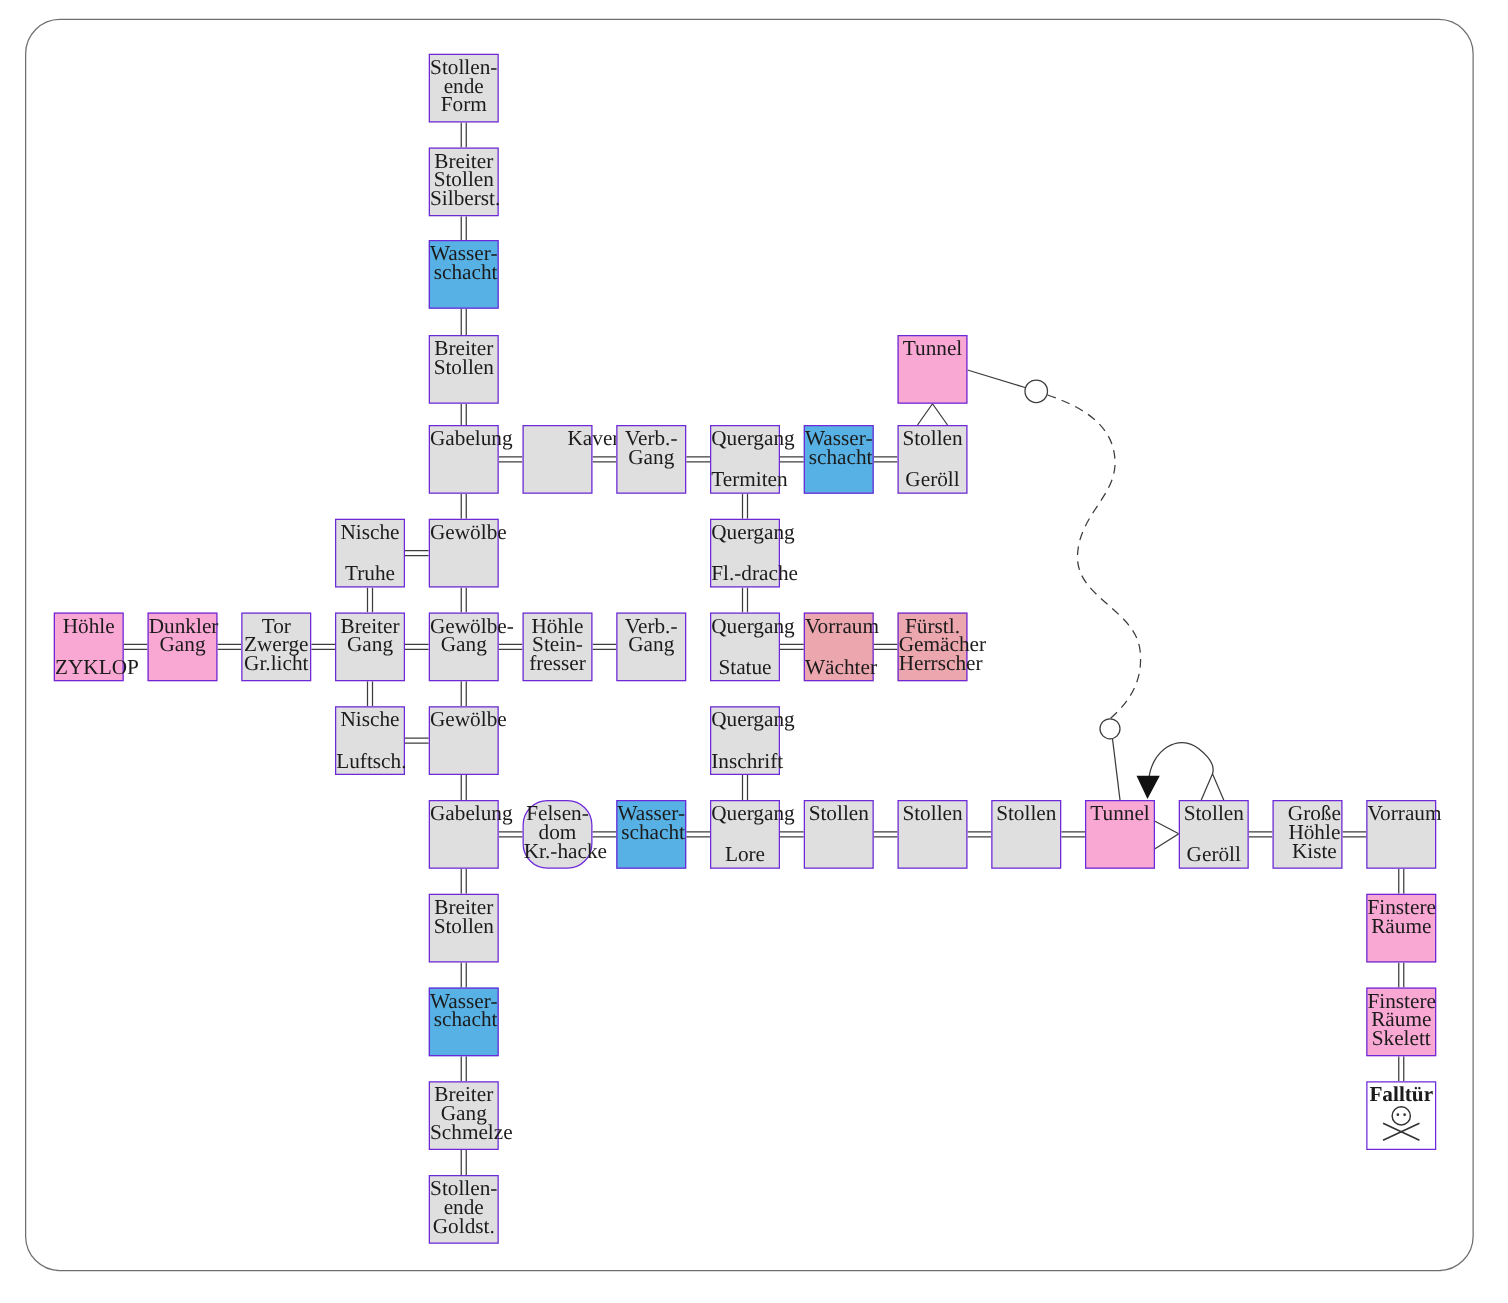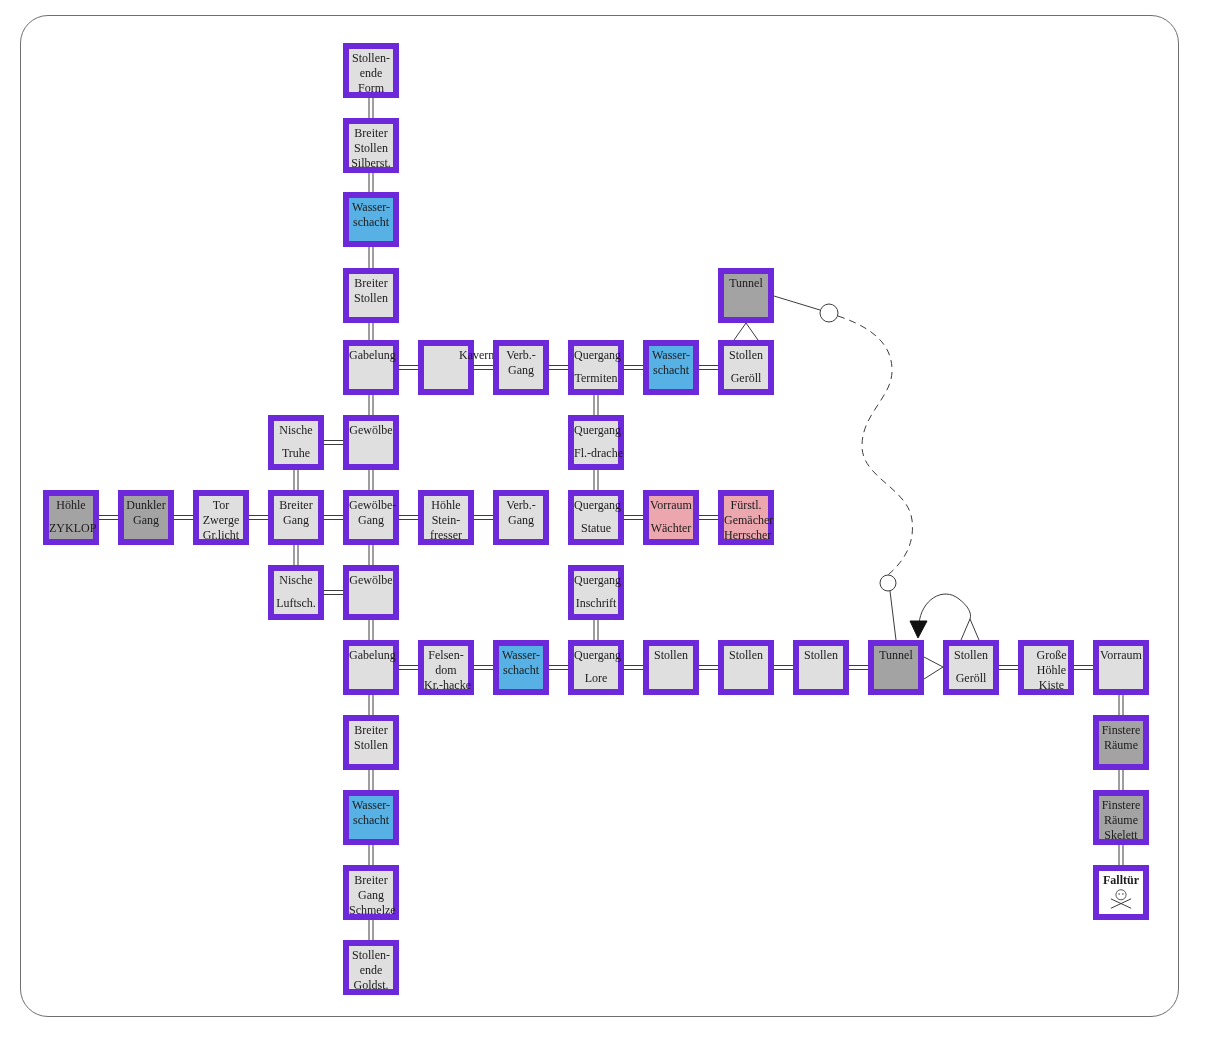--- a/index.html
+++ b/index.html
@@ -5,27 +5,27 @@
   html,body{margin:0;padding:0;background:#ffffff;}
   .canvas{position:relative;width:1206px;height:1042px;background:#ffffff;
           font-family:"Liberation Serif", "DejaVu Serif", serif;overflow:hidden;}
   .frame{position:absolute;left:20px;top:15px;width:1159px;height:1002px;
          border:1.5px solid #6f6f6f;border-radius:28px;box-sizing:border-box;}
   .title{position:absolute;left:733px;top:92px;width:364px;text-align:center;
          font-size:34px;line-height:42px;color:#141414;white-space:nowrap;}
   #edge-layer{position:absolute;left:0;top:0;}
   #rooms{position:absolute;left:0;top:0;width:100%;height:100%;}
   .room{position:absolute;width:56px;height:55px;box-sizing:border-box;
-        border:6px solid #6d28d9;display:flex;flex-direction:column;align-items:center;
-        padding:2px 0 3px 0;font-size:12px;line-height:15px;color:#1b1b1b;text-align:center;}
+        border:1px solid #6d28d9;display:flex;flex-direction:column;align-items:center;
+        padding:2px 0 3px 0;font-size:17px;line-height:15px;color:#1b1b1b;text-align:center;}
   .room .line{width:100%;white-space:nowrap;}
   .room .spacer{flex:1 1 auto;}
   .room.light{background:#dfdfdf;}
-  .room.dark{background:#a3a3a3;}
-  .room.blue{background:#58b1e4;}
+  .room.dark{background:#f9a8d4;}
+  .room.blue{background:#58b1e4;text-align:right;}
   .room.pink{background:#eba6ae;}
   .room.white{background:#ffffff;}
   .skull-svg{display:block;margin-top:0px;}
 </style>
 </head>
 <body>
 
 <div class="canvas">
   <div class="frame"></div>
   <svg id="edge-layer" width="1206" height="1042">
@@ -260,21 +260,21 @@
       <div class="room light" style="left: 268px; top: 565px;">
         <div class="line">Nische</div>
         <div class="spacer"></div>
         <div class="line">Luftsch.</div>
       </div>
       <div class="room light" style="left: 568px; top: 565px;">
         <div class="line">Quergang</div>
         <div class="spacer"></div>
         <div class="line">Inschrift</div>
       </div>
-      <div class="room light" style="left: 418px; top: 640px;">
+      <div class="room light" style="left: 418px; top: 640px; border-radius: 20px;">
         <div class="line">Felsen-</div>
         <div class="line">dom</div>
         <div class="line">Kr.-hacke</div>
       </div>
       <div class="room blue" style="left: 493px; top: 640px;">
         <div class="line">Wasser-</div>
         <div class="line">schacht</div>
       </div>
       <div class="room light" style="left: 568px; top: 640px;">
         <div class="line">Quergang</div>

